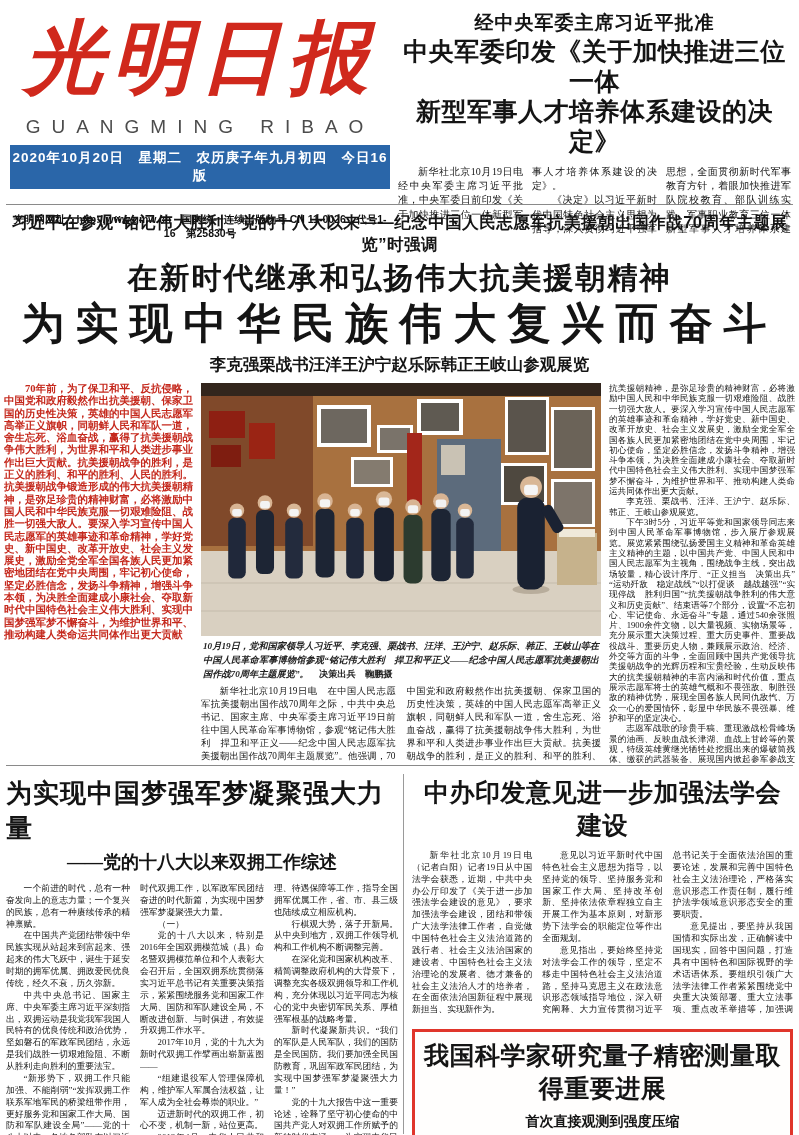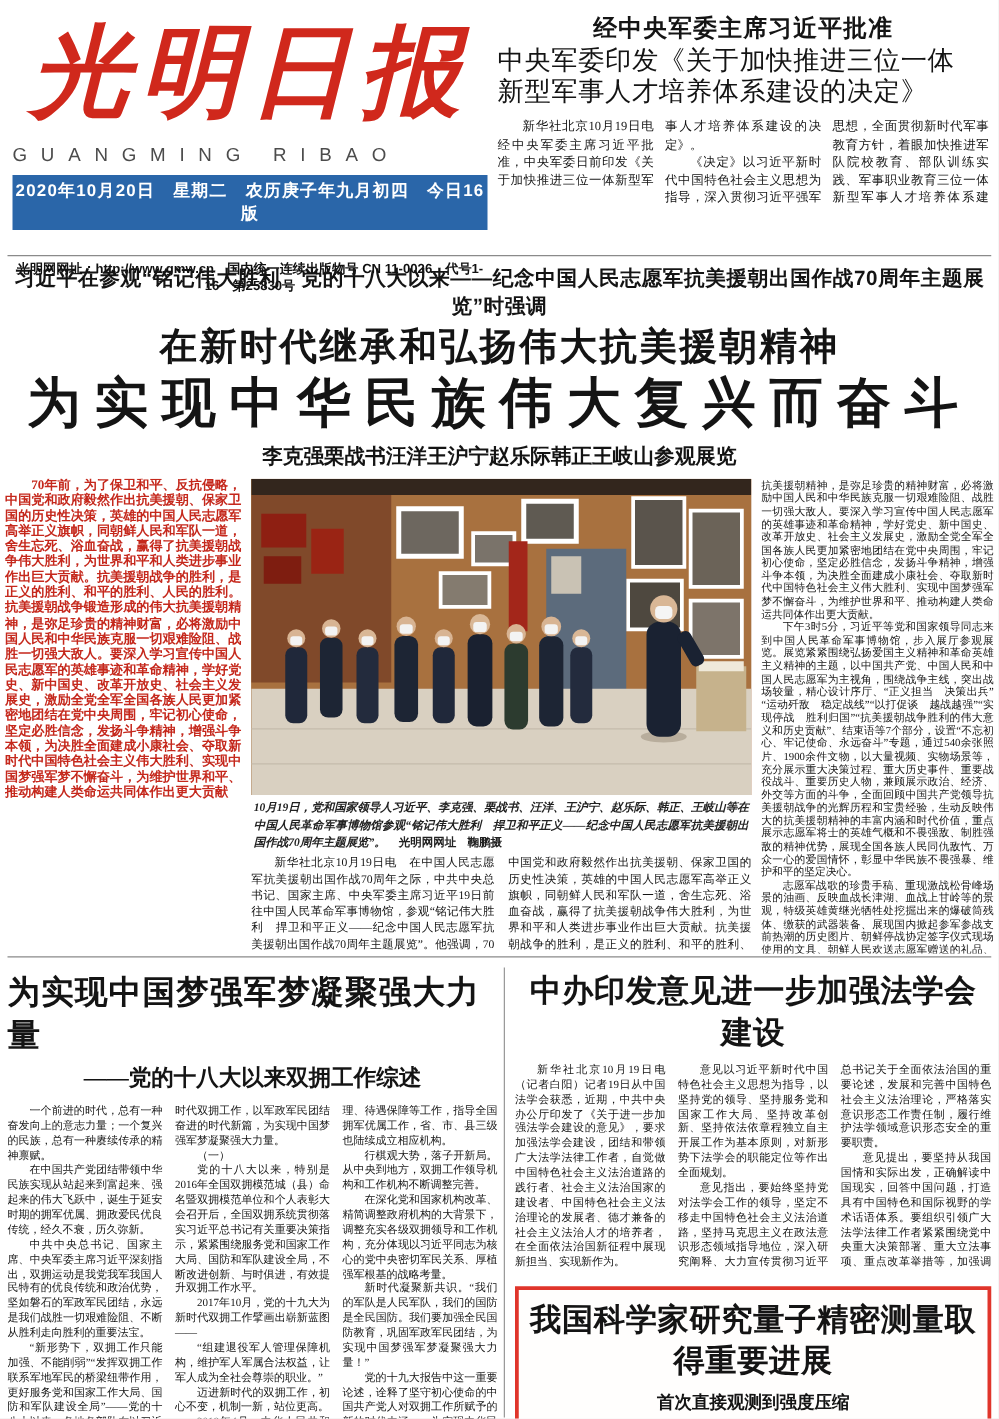--- a/index.html
+++ b/index.html
@@ -11,29 +11,29 @@
   .sans{font-family:"Liberation Sans","DejaVu Sans",sans-serif;}
   .rule{height:1px;background:#8a8a8a;margin:2px 6px;}
   
   .header{display:flex;height:202px;}
   .masthead{width:392px;padding:4px 2px 0 10px;box-sizing:border-box;}
   .logo{
     height:110px;display:flex;align-items:center;justify-content:center;
     color:#d0281c;font-size:80px;font-weight:bold;font-style:italic;
     letter-spacing:8px;font-family:"DejaVu Serif",serif;white-space:nowrap;
   }
-  .latin{letter-spacing:11px;font-size:15px;color:#4c4c4c;
+  .latin{text-align:center;letter-spacing:11px;font-size:19px;color:#4c4c4c;
     font-family:"Liberation Sans",sans-serif;margin:2px 0 7px;}
   .datebar{background:#2a66a9;color:#fff;text-align:center;font-weight:bold;
     font-size:13.5px;padding:4px 0;font-family:"Liberation Sans",sans-serif;letter-spacing:1px;}
   .infoline{text-align:center;font-size:10.5px;font-weight:bold;padding-top:24px;
     font-family:"Liberation Sans",sans-serif;color:#101010;}
   .top-news{width:407px;padding:10px 8px 0 6px;box-sizing:border-box;}
   .tn-kicker{font-size:19px;font-weight:bold;text-align:center;letter-spacing:1px;}
-  .tn-title{font-size:21px;font-weight:normal;line-height:1.2;letter-spacing:0.5px;}
+  .tn-title{font-size:25px;font-weight:bold;text-align:center;line-height:1.2;letter-spacing:0.5px;}
   .tn-body{margin-top:9px;column-count:3;column-gap:9px;font-size:10px;line-height:1.42;
     height:84px;overflow:hidden;text-align:justify;}
   .tn-body p{margin:0;text-indent:2em;}
   
   .lead-kicker{font-size:16.5px;font-weight:bold;text-align:center;margin:7px 0 3px;letter-spacing:0.5px;}
   .h1{font-size:30px;font-weight:bold;text-align:center;letter-spacing:2px;line-height:1.25;margin:0;}
   .h2{font-size:43px;font-weight:bold;text-align:center;letter-spacing:11px;line-height:1.22;margin:0;white-space:nowrap;}
   .byline{font-size:16.5px;font-weight:bold;text-align:center;margin:5px 0 7px;}
   .lead-grid{display:flex;gap:8px;padding:0 4px;height:380px;overflow:hidden;}
   .red-col{width:189px;color:#c5281c;font-weight:bold;font-size:10.5px;line-height:12.3px;
@@ -187,30 +187,31 @@
                 <ellipse cx="0" cy="96" rx="16" ry="4" fill="#b8ad9c"></ellipse>
                 <rect x="-12" y="16" width="24" height="80" rx="9" fill="#1a2232"></rect>
                 <rect x="8" y="26" width="10" height="26" rx="4" fill="#1a2232" transform="rotate(-30 8 26)"></rect>
                 <circle cx="0" cy="7" r="9.5" fill="#d9b796"></circle>
                 <rect x="-6" y="5" width="12" height="9" rx="3" fill="#f5f5f5"></rect>
               </g>
           </g>
         </svg>
         <div class="caption">
           <span>10月19日，党和国家领导人习近平、李克强、栗战书、汪洋、王沪宁、赵乐际、韩正、王岐山等在中国人民革命军事博物馆参观“铭记伟大胜利　捍卫和平正义——纪念中国人民志愿军抗美援朝出国作战70周年主题展览”。</span>
-          <b class="credit">光明网网址　鞠鹏摄</b>
+          <b class="credit">决策出兵　鞠鹏摄</b>
         </div>
         <div class="photo-sub">
             <p>新华社北京10月19日电　在中国人民志愿军抗美援朝出国作战70周年之际，中共中央总书记、国家主席、中央军委主席习近平19日前往中国人民革命军事博物馆，参观“铭记伟大胜利　捍卫和平正义——纪念中国人民志愿军抗美援朝出国作战70周年主题展览”。他强调，70年前，为了保卫和平、反抗侵略，</p>
             <p>中国党和政府毅然作出抗美援朝、保家卫国的历史性决策，英雄的中国人民志愿军高举正义旗帜，同朝鲜人民和军队一道，舍生忘死、浴血奋战，赢得了抗美援朝战争伟大胜利，为世界和平和人类进步事业作出巨大贡献。抗美援朝战争的胜利，是正义的胜利、和平的胜利、人民的胜利。抗美援朝战争锻造形成的伟大</p>
           </div>
       </div>
 
       <div class="right-col">
           <p>抗美援朝精神，是弥足珍贵的精神财富，必将激励中国人民和中华民族克服一切艰难险阻、战胜一切强大敌人。要深入学习宣传中国人民志愿军的英雄事迹和革命精神，学好党史、新中国史、改革开放史、社会主义发展史，激励全党全军全国各族人民更加紧密地团结在党中央周围，牢记初心使命，坚定必胜信念，发扬斗争精神，增强斗争本领，为决胜全面建成小康社会、夺取新时代中国特色社会主义伟大胜利、实现中国梦强军梦不懈奋斗，为维护世界和平、推动构建人类命运共同体作出更大贡献。</p>
+          <p>李克强、栗战书、汪洋、王沪宁、赵乐际、韩正、王岐山参观展览。</p>
           <p>下午3时5分，习近平等党和国家领导同志来到中国人民革命军事博物馆，步入展厅参观展览。展览紧紧围绕弘扬爱国主义精神和革命英雄主义精神的主题，以中国共产党、中国人民和中国人民志愿军为主视角，围绕战争主线，突出战场较量，精心设计序厅、“正义担当　决策出兵”“运动歼敌　稳定战线”“以打促谈　越战越强”“实现停战　胜利归国”“抗美援朝战争胜利的伟大意义和历史贡献”、结束语等7个部分，设置“不忘初心、牢记使命、永远奋斗”专题，通过540余张照片、1900余件文物，以大量视频、实物场景等，充分展示重大决策过程、重大历史事件、重要战役战斗、重要历史人物，兼顾展示政治、经济、外交等方面的斗争，全面回顾中国共产党领导抗美援朝战争的光辉历程和宝贵经验，生动反映伟大的抗美援朝精神的丰富内涵和时代价值，重点展示志愿军将士的英雄气概和不畏强敌、制胜强敌的精神优势，展现全国各族人民同仇敌忾、万众一心的爱国情怀，彰显中华民族不畏强暴、维护和平的坚定决心。</p>
           <p>志愿军战歌的珍贵手稿、重现激战松骨峰场景的油画、反映血战长津湖、血战上甘岭等的景观，特级英雄黄继光牺牲处挖掘出来的爆破筒残体、缴获的武器装备、展现国内掀起参军参战支前热潮的历史图片、朝鲜停战协定签字仪式现场使用的文具、朝鲜人民欢送志愿军赠送的礼品、镌刻着抗美援朝英烈模范姓名的玻璃幕墙……丰富的历史文物、翔实的文献资料、新颖的展陈手段，吸引了习近平等领导同志的目光，他们不时驻足仔细观看，认真听取讲解，并详细询问有关情况。</p>
         </div>
     </div>
   </section>
 
   <div class="rule"></div>
 
   <section class="bottom">
     <article class="b-left">

